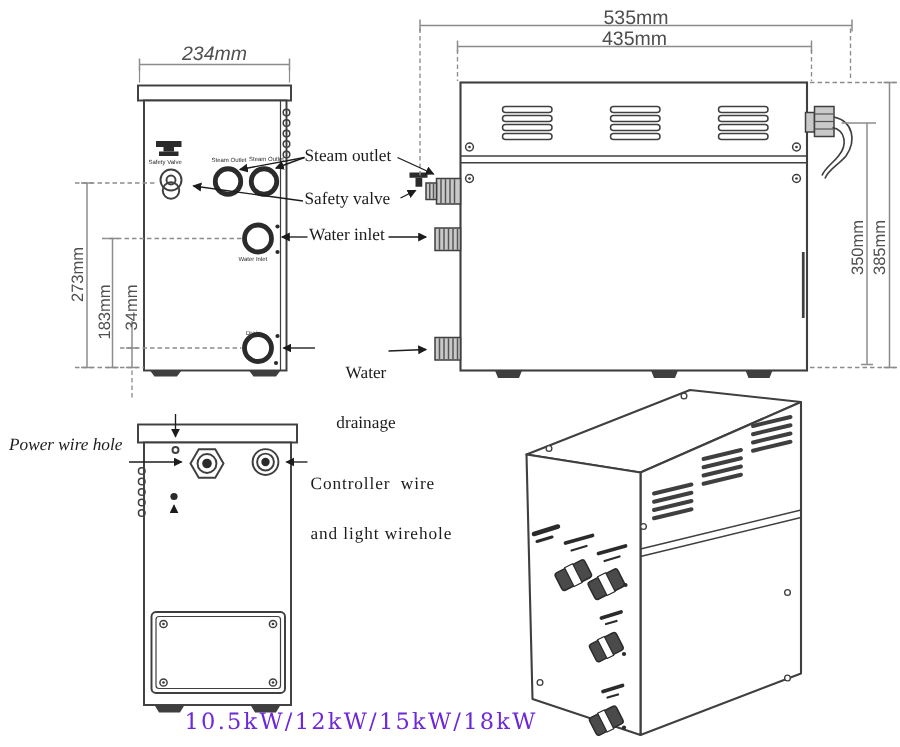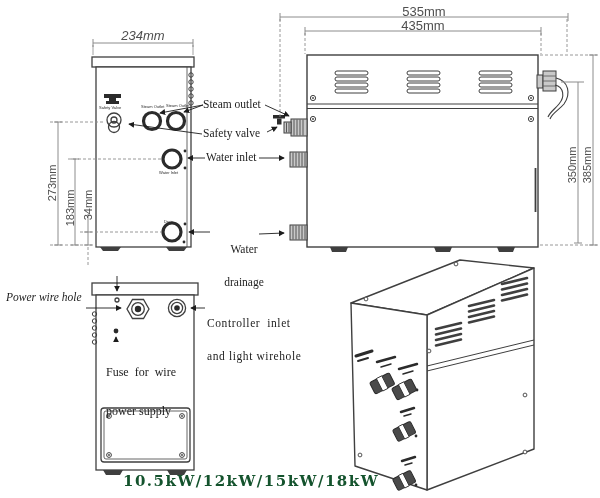--- a/index.html
+++ b/index.html
@@ -11,21 +11,21 @@
   .lbl2{line-height:11px;text-align:center;}
   .dim{position:absolute;font-family:"Liberation Sans", sans-serif;font-size:13px;color:#4f4f4f;
        white-space:nowrap;}
   .dimc{text-align:center;}
   .vdim{position:absolute;width:44px;height:14px;line-height:14px;text-align:center;
         font-family:"Liberation Sans", sans-serif;font-size:11px;color:#4f4f4f;
         transform:rotate(-90deg);}
   .micro{position:absolute;font-family:"Liberation Sans", sans-serif;font-size:4px;color:#2b2b2b;
          white-space:nowrap;}
   .rating{position:absolute;left:123px;top:472px;width:230px;text-align:center;
-          font-family:"DejaVu Serif", serif;font-size:15px;letter-spacing:1.5px;color:#14532d;font-weight:bold;}
+          font-family:"DejaVu Serif", serif;font-size:15px;letter-spacing:1.5px;color:#6d28d9;}
 </style>
 </head>
 <body>
 
 <div id="canvas">
 
 <svg id="lineart" width="600" height="498" viewBox="0 0 600 498">
   <defs>
     <marker id="arr" markerWidth="8" markerHeight="8" refX="5.2" refY="3" orient="auto" markerUnits="userSpaceOnUse">
       <path d="M0,0 L6,3 L0,6 Z" fill="#1c1c1c"></path>
@@ -328,26 +328,22 @@
 
 <div class="lbl" style="left:203px;top:99px;">Steam outlet</div>
 <div class="lbl" style="left:203px;top:128px;">Safety valve</div>
 <div class="lbl" style="left:206px;top:152px;">Water inlet</div>
 <div class="lbl lbl2" style="left:208px;top:222px;width:52px;margin-left:10px;">
   <div>Water</div>
   <div>drainage</div>
 </div>
 <div class="lbl" style="left:6px;top:292px;font-style:italic;">Power wire hole</div>
 <div class="lbl" style="left:207px;top:296px;letter-spacing:0.6px;">
-  <div>Controller  inlet</div>
+  <div>Controller  wire</div>
   <div>and light wirehole</div>
-</div>
-<div class="lbl" style="left:106px;top:340px;font-size:12px;line-height:13px;">
-  <div>Fuse  for  wire</div>
-  <div>power supply</div>
 </div>
 
 <div class="micro" style="left:99px;top:105px;">Safety Valve</div>
 <div class="micro" style="left:141px;top:104px;">Steam Outlet</div>
 <div class="micro" style="left:166px;top:103px;">Steam Outlet</div>
 <div class="micro" style="left:159px;top:170px;">Water Inlet</div>
 <div class="micro" style="left:164px;top:219px;">Drain</div>
 
 <div class="rating">10.5kW/12kW/15kW/18kW</div>
 

